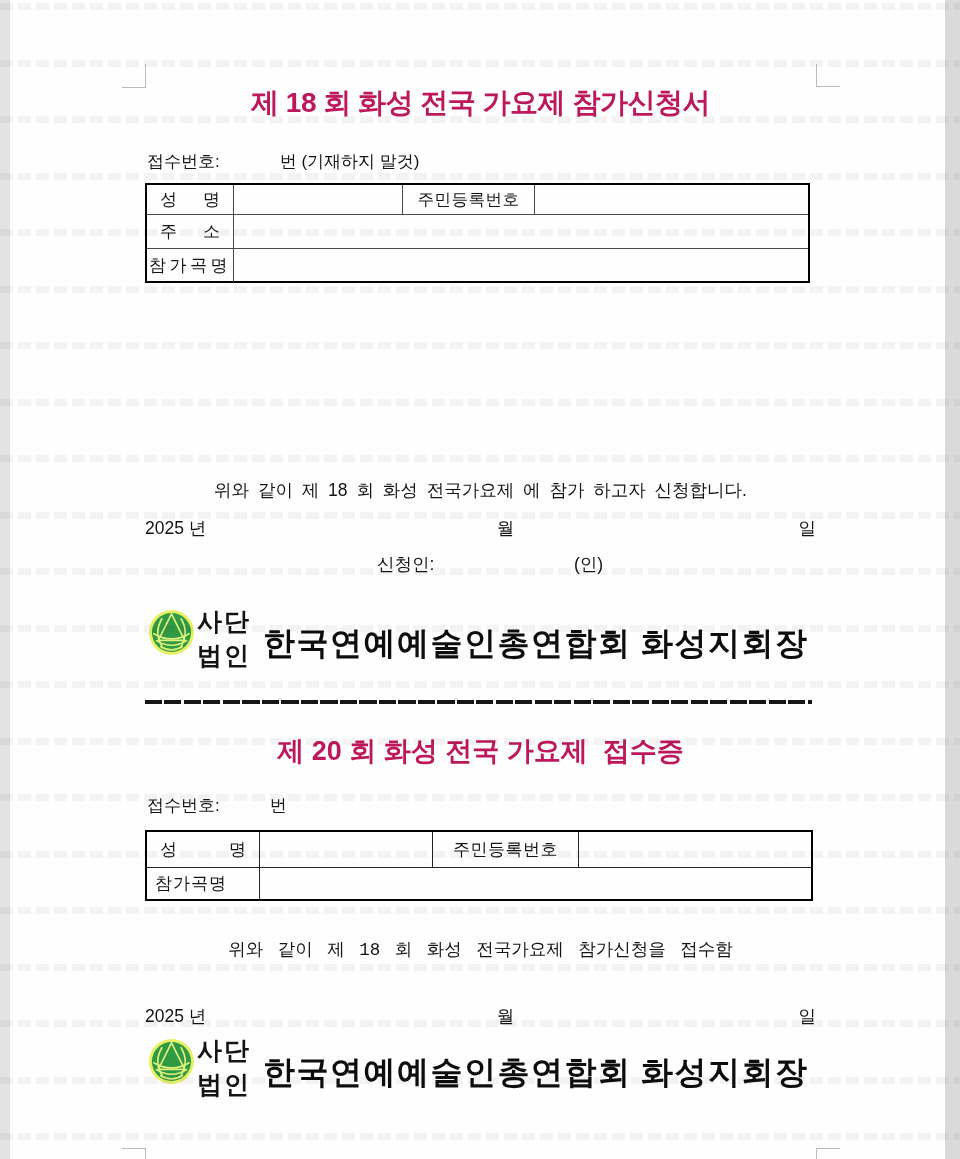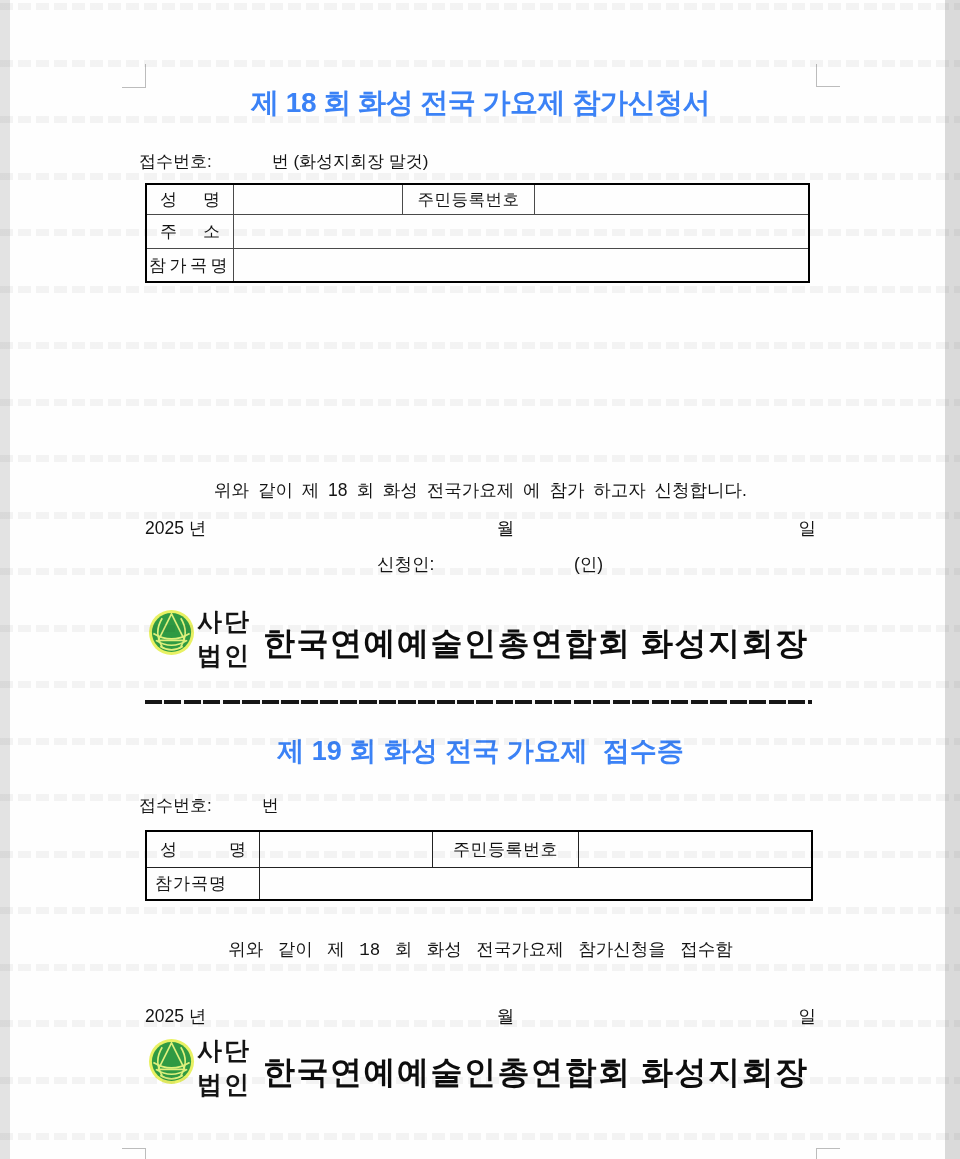--- a/index.html
+++ b/index.html
@@ -15,25 +15,25 @@
   .page{position:absolute;left:10px;top:0;width:935px;height:1159px;background:#fefefe;}
   .abs{position:absolute;}
 
   
   .mark{position:absolute;width:23px;}
   .mark.tl{left:112px;top:64px;height:23px;border-right:1px solid #bcbcbc;border-bottom:1px solid #bcbcbc;}
   .mark.tr{left:806px;top:64px;height:22px;border-left:1px solid #bcbcbc;border-bottom:1px solid #bcbcbc;}
   .mark.bl{left:112px;top:1148px;height:11px;border-right:1px solid #bcbcbc;border-top:1px solid #bcbcbc;}
   .mark.br{left:806px;top:1148px;height:11px;border-left:1px solid #bcbcbc;border-top:1px solid #bcbcbc;}
 
-  .doc-title{left:135px;width:671px;text-align:center;font-weight:bold;color:#3b82f6;}
+  .doc-title{left:135px;width:671px;text-align:center;font-weight:bold;color:#be185d;}
   .title1{top:84px;font-size:28px;letter-spacing:-0.5px;}
   .title2{top:733px;font-size:27px;white-space:pre;}
 
-  .receipt-line{left:129px;display:flex;align-items:baseline;font-size:17px;justify-content:center;}
+  .receipt-line{left:137px;display:flex;align-items:baseline;font-size:17px;justify-content:center;}
   .receipt1{top:150px;column-gap:60px;}
   .receipt2{top:794px;column-gap:50px;}
 
   
   .tbl1{left:135px;top:183px;width:665px;border:2px solid #000;box-sizing:border-box;background:transparent;}
   .trow{display:flex;border-top:1px solid #4a4a4a;}
   .trow:first-child{border-top:none;}
   .cell{box-sizing:border-box;font-size:17px;}
   .vline{border-right:1px solid #4a4a4a;}
   .lab{display:flex;align-items:center;}
@@ -89,21 +89,21 @@
 
   <div class="mark tl"></div>
   <div class="mark tr"></div>
   <div class="mark bl"></div>
   <div class="mark br"></div>
 
   <div class="abs doc-title title1">제 18 회 화성 전국 가요제 참가신청서</div>
 
   <div class="abs receipt-line receipt1">
     <span>접수번호:</span>
-    <span>번 (화성지회장 말것)</span>
+    <span>번 (기재하지 말것)</span>
   </div>
 
   <div class="abs tbl1">
     <div class="trow r1">
       <div class="cell c-lab1 vline lab lab-sb">
         <span>성</span>
         <span>명</span>
       </div>
       <div class="cell c-name vline"></div>
       <div class="cell c-rid vline rid">주민등록번호</div>
@@ -146,21 +146,21 @@
     </g>
   </svg>
   <div class="abs inc inc1">
     <div>사단</div>
     <div>법인</div>
   </div>
   <div class="abs orgname org1">한국연예예술인총연합회 화성지회장</div>
 
   <div class="abs divider"></div>
 
-  <div class="abs doc-title title2">제 19 회 화성 전국 가요제  접수증</div>
+  <div class="abs doc-title title2">제 20 회 화성 전국 가요제  접수증</div>
 
   <div class="abs receipt-line receipt2">
     <span>접수번호:</span>
     <span>번</span>
   </div>
 
   <div class="abs tbl2">
     <div class="trow s1">
       <div class="cell c2-lab vline lab lab-sb">
         <span>성</span>

